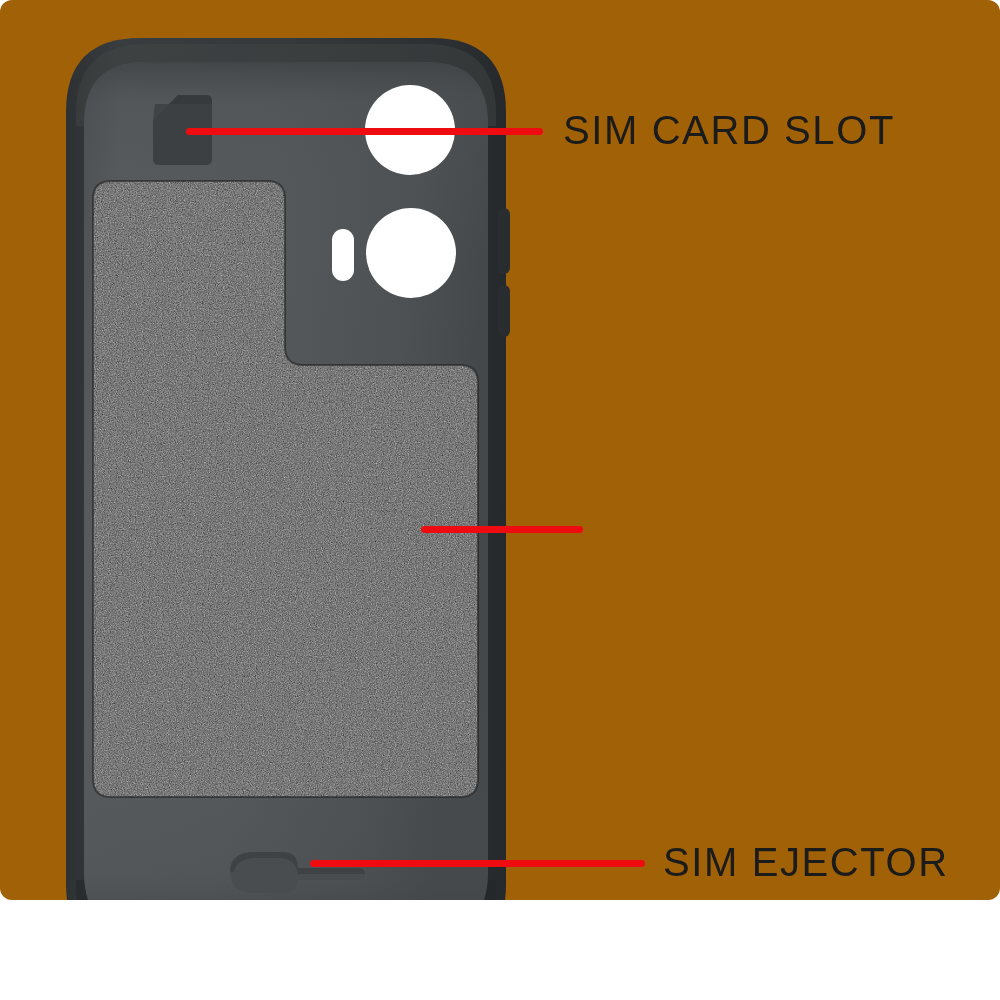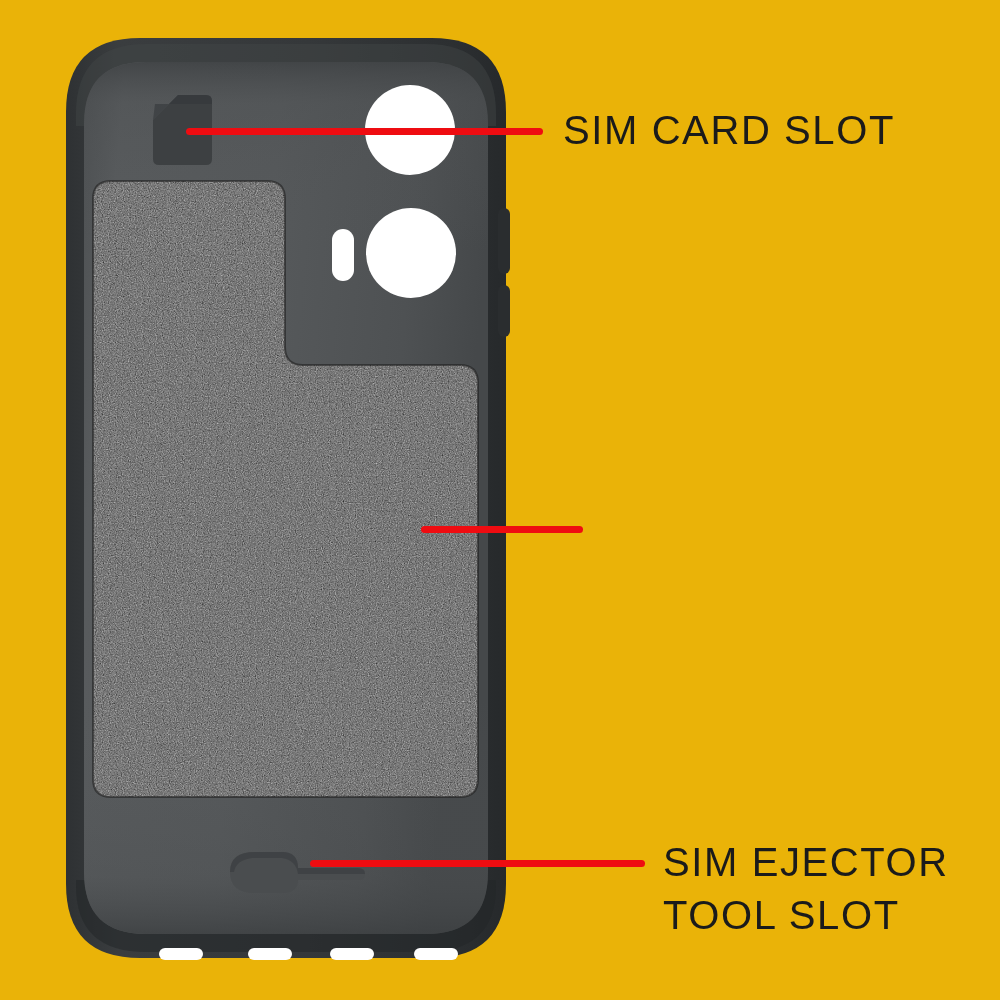--- a/index.html
+++ b/index.html
@@ -4,24 +4,25 @@
 <title>Phone Case Feature Diagram</title>
 <style>
   html, body {
     margin: 0;
     padding: 0;
     background: #ffffff;
   }
   #stage {
     position: relative;
     width: 1000px;
-    height: 1000px;
-    background: #eab308;
+    height: 900px;
+    background: #a16207;
     overflow: hidden;
     font-family: "Liberation Sans", sans-serif;
+    border-radius: 12px;
   }
 
   
   #product {
     position: absolute;
     left: 0;
     top: 0;
     width: 1000px;
     height: 1000px;
   }

